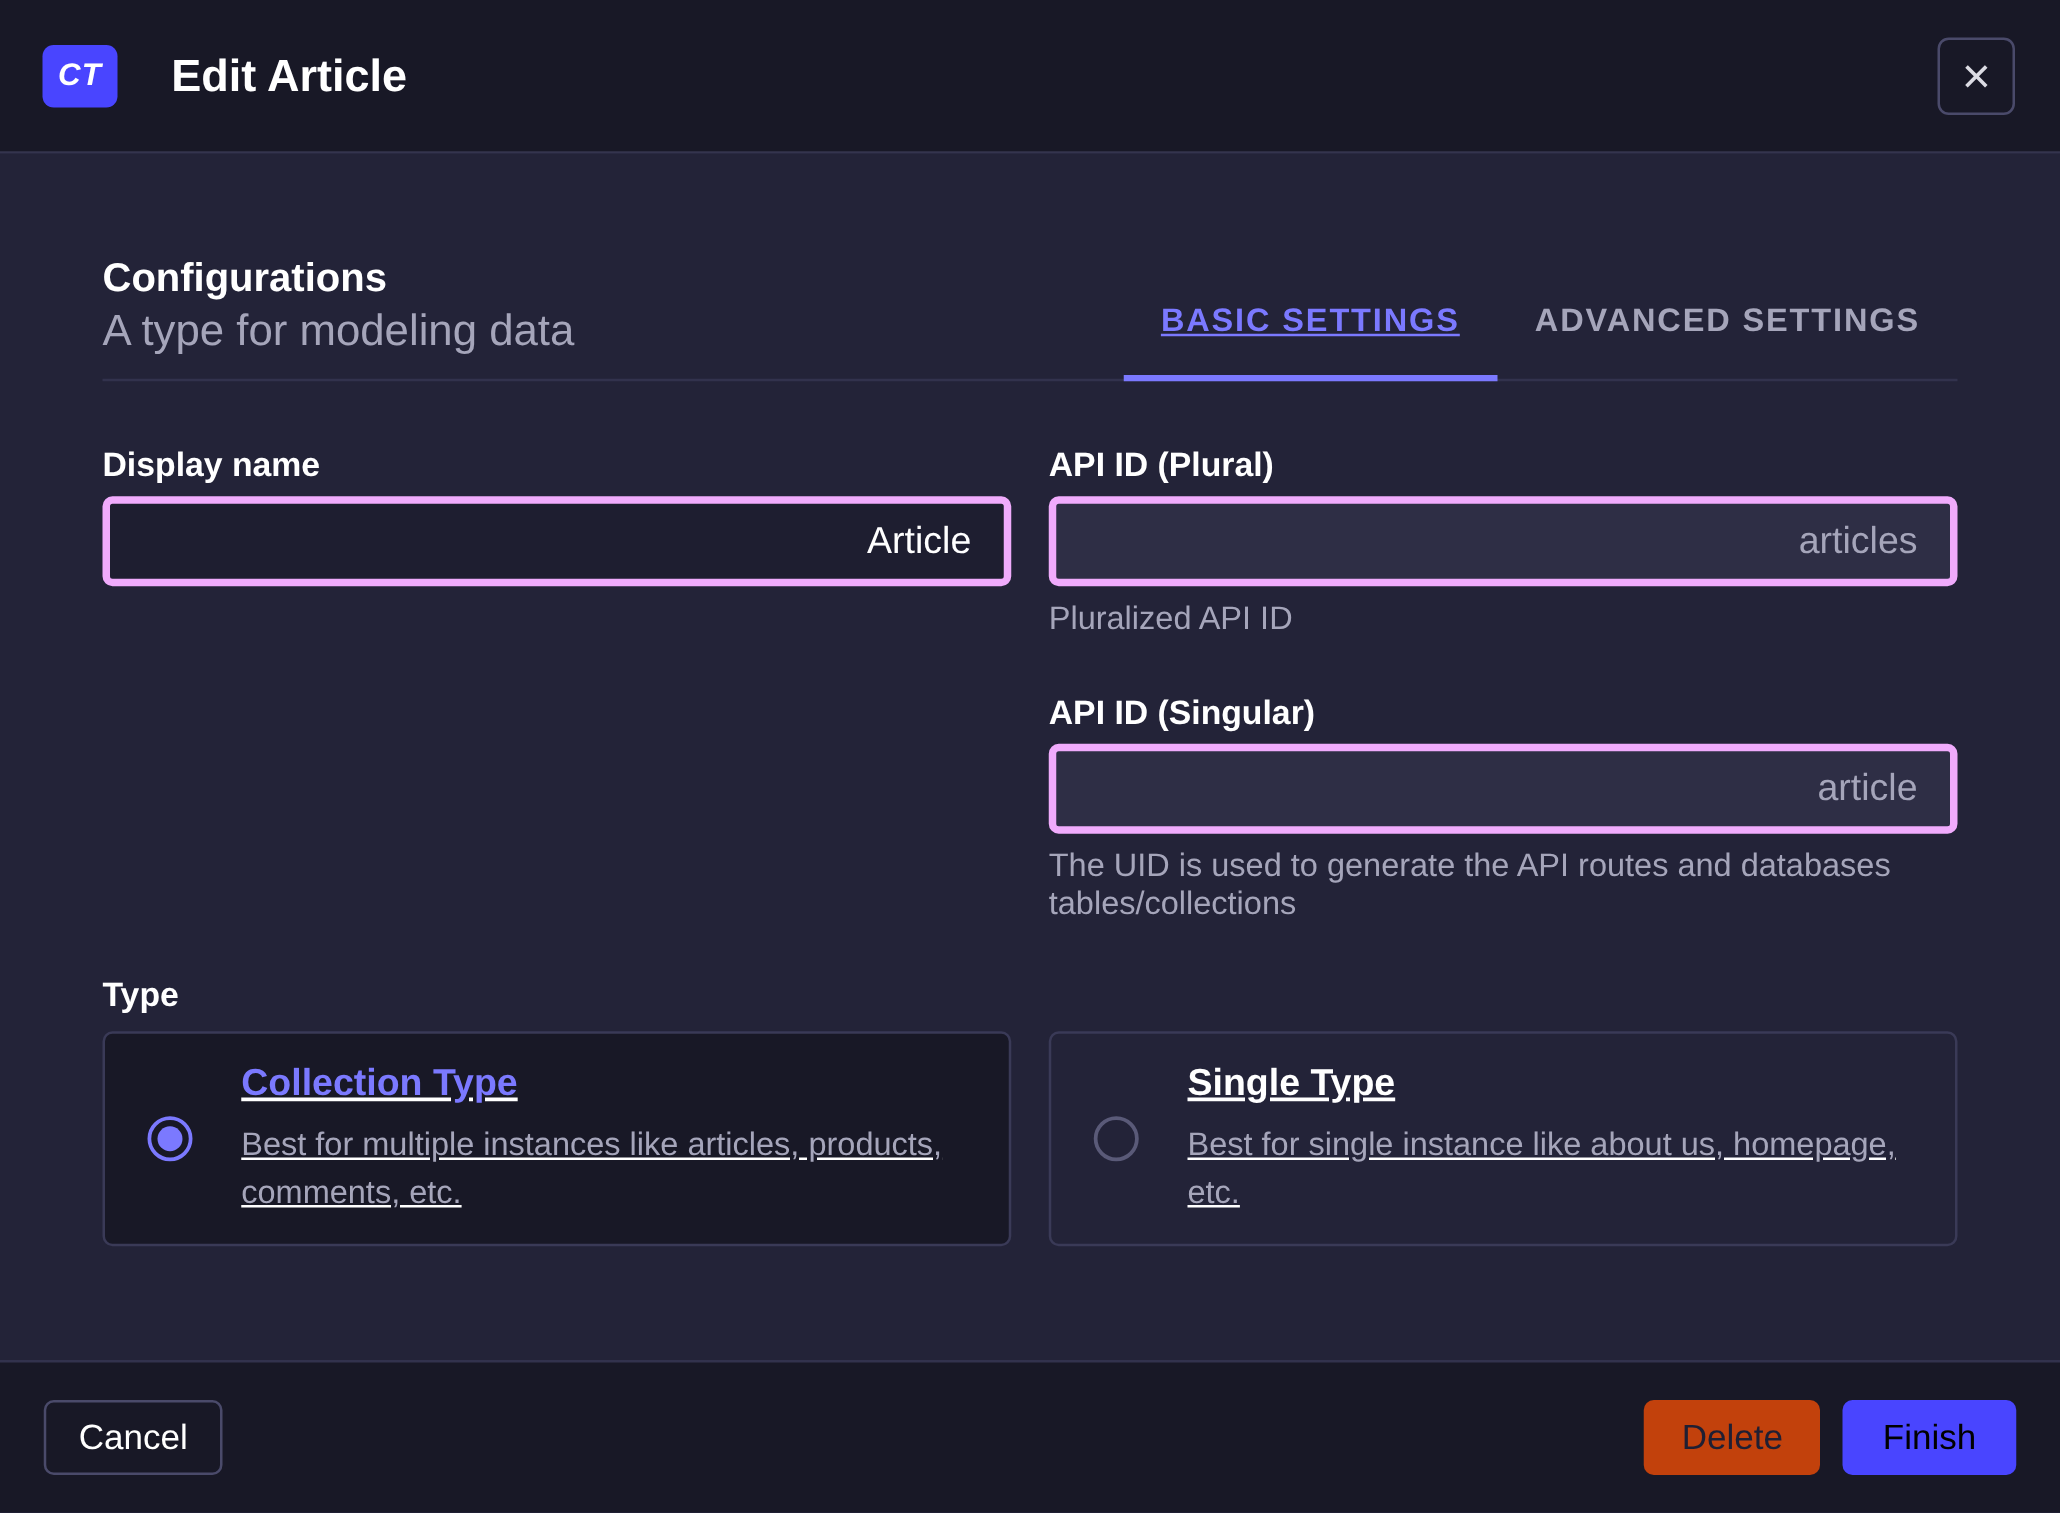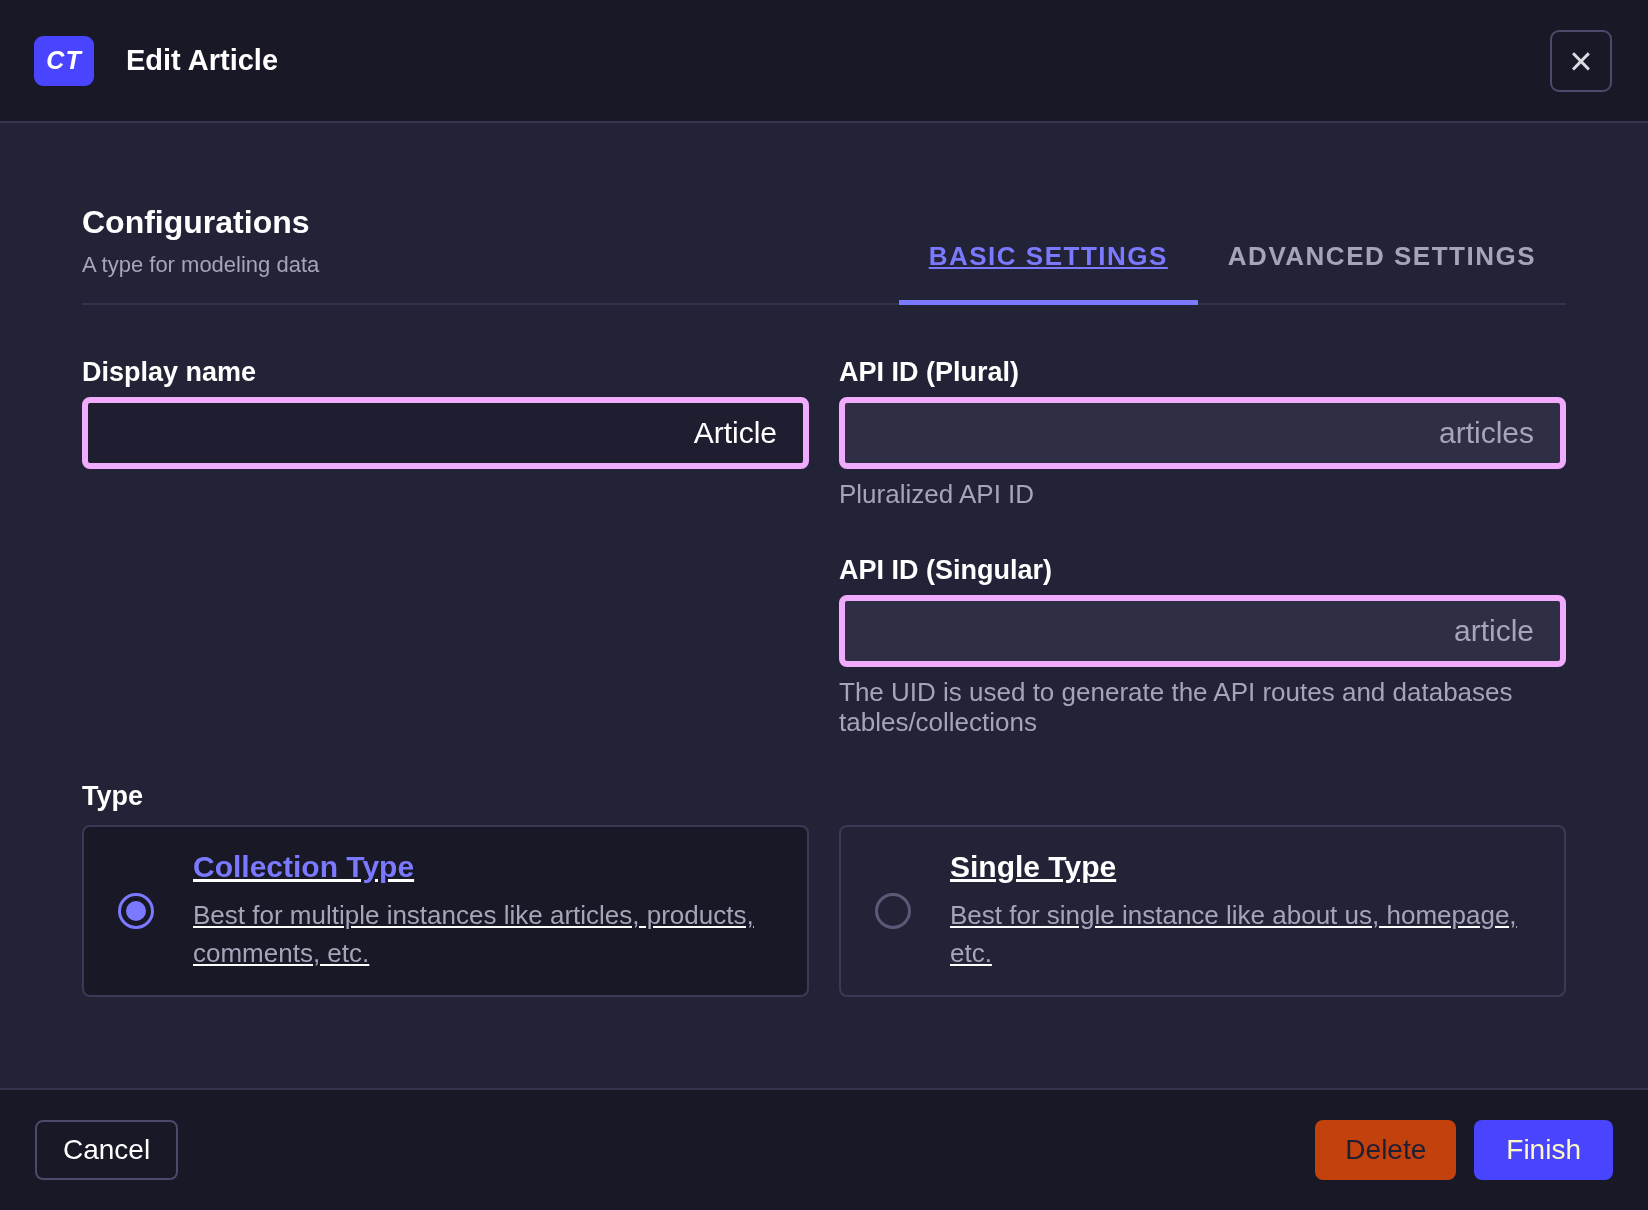--- a/index.html
+++ b/index.html
@@ -19,41 +19,41 @@
     display: flex; align-items: center;
     padding: 0 36px 0 34px;
   }
   .ct-badge {
     width: 60px; height: 50px; border-radius: 9px;
     background: #4945ff;
     display: flex; align-items: center; justify-content: center;
     font-size: 25px; font-weight: 700; font-style: italic;
     letter-spacing: 1px; color: #ffffff;
   }
-  .header-title { margin-left: 32px; font-size: 29px; font-weight: 700; color: #ffffff; }
+  .header-title { margin-left: 43px; font-size: 36px; font-weight: 700; color: #ffffff; }
   .close-btn {
     margin-left: auto;
     width: 62px; height: 62px; border-radius: 9px;
     background: transparent; border: 2px solid #4a4a6a;
     color: #dcdce4; font-size: 40px; line-height: 1;
     display: flex; align-items: center; justify-content: center;
     cursor: pointer; font-family: inherit;
   }
 
   
   .modal-body { flex: 1 1 auto; background: #232338; padding: 0 82px; }
 
   .heading-row {
     display: flex; align-items: flex-end; justify-content: space-between;
     padding-top: 76px;
     border-bottom: 2px solid #32324d;
   }
   .heading-left { padding-bottom: 18px; }
   .page-title { font-size: 32px; font-weight: 700; line-height: 46px; color: #ffffff; }
-  .page-subtitle { font-size: 22px; line-height: 40px; color: #a5a5ba; text-align: center; }
+  .page-subtitle { font-size: 35px; line-height: 40px; color: #a5a5ba; text-align: center; }
 
   .tabs { display: flex; margin-bottom: -2px; }
   .tab {
     padding: 0 30px 28px 30px;
     font-size: 26px; font-weight: 700; letter-spacing: 1.5px;
     color: #a5a5ba; background: transparent; border: none;
     border-bottom: 5px solid transparent;
     cursor: pointer; font-family: inherit;
   }
   .tab.active { color: #7b79ff; border-bottom-color: #7b79ff; text-decoration: underline; }
@@ -103,21 +103,21 @@
     background: #181826; border-top: 2px solid #32324d;
     display: flex; align-items: center; padding: 0 35px;
   }
   .btn {
     height: 60px; border-radius: 8px; font-size: 28px; font-weight: 400;
     font-family: inherit; cursor: pointer; border: none;
     display: inline-flex; align-items: center; justify-content: center;
   }
   .btn-cancel { padding: 0 26px; background: #181826; border: 2px solid #4a4a6a; color: #ffffff; }
   .btn-delete { padding: 0 30px; background: #c2410c; color: #1f1f33; margin-right: 18px; }
-  .btn-finish { padding: 0 32px; background: #4945ff; color: #fef9c3; }
+  .btn-finish { padding: 0 32px; background: #4945ff; color: #000000; }
   .footer-spacer { flex: 1 1 auto; }
 </style>
 </head>
 <body>
 
 <div class="modal">
 
   <div class="modal-header">
     <div class="ct-badge">
       <span>CT</span>

